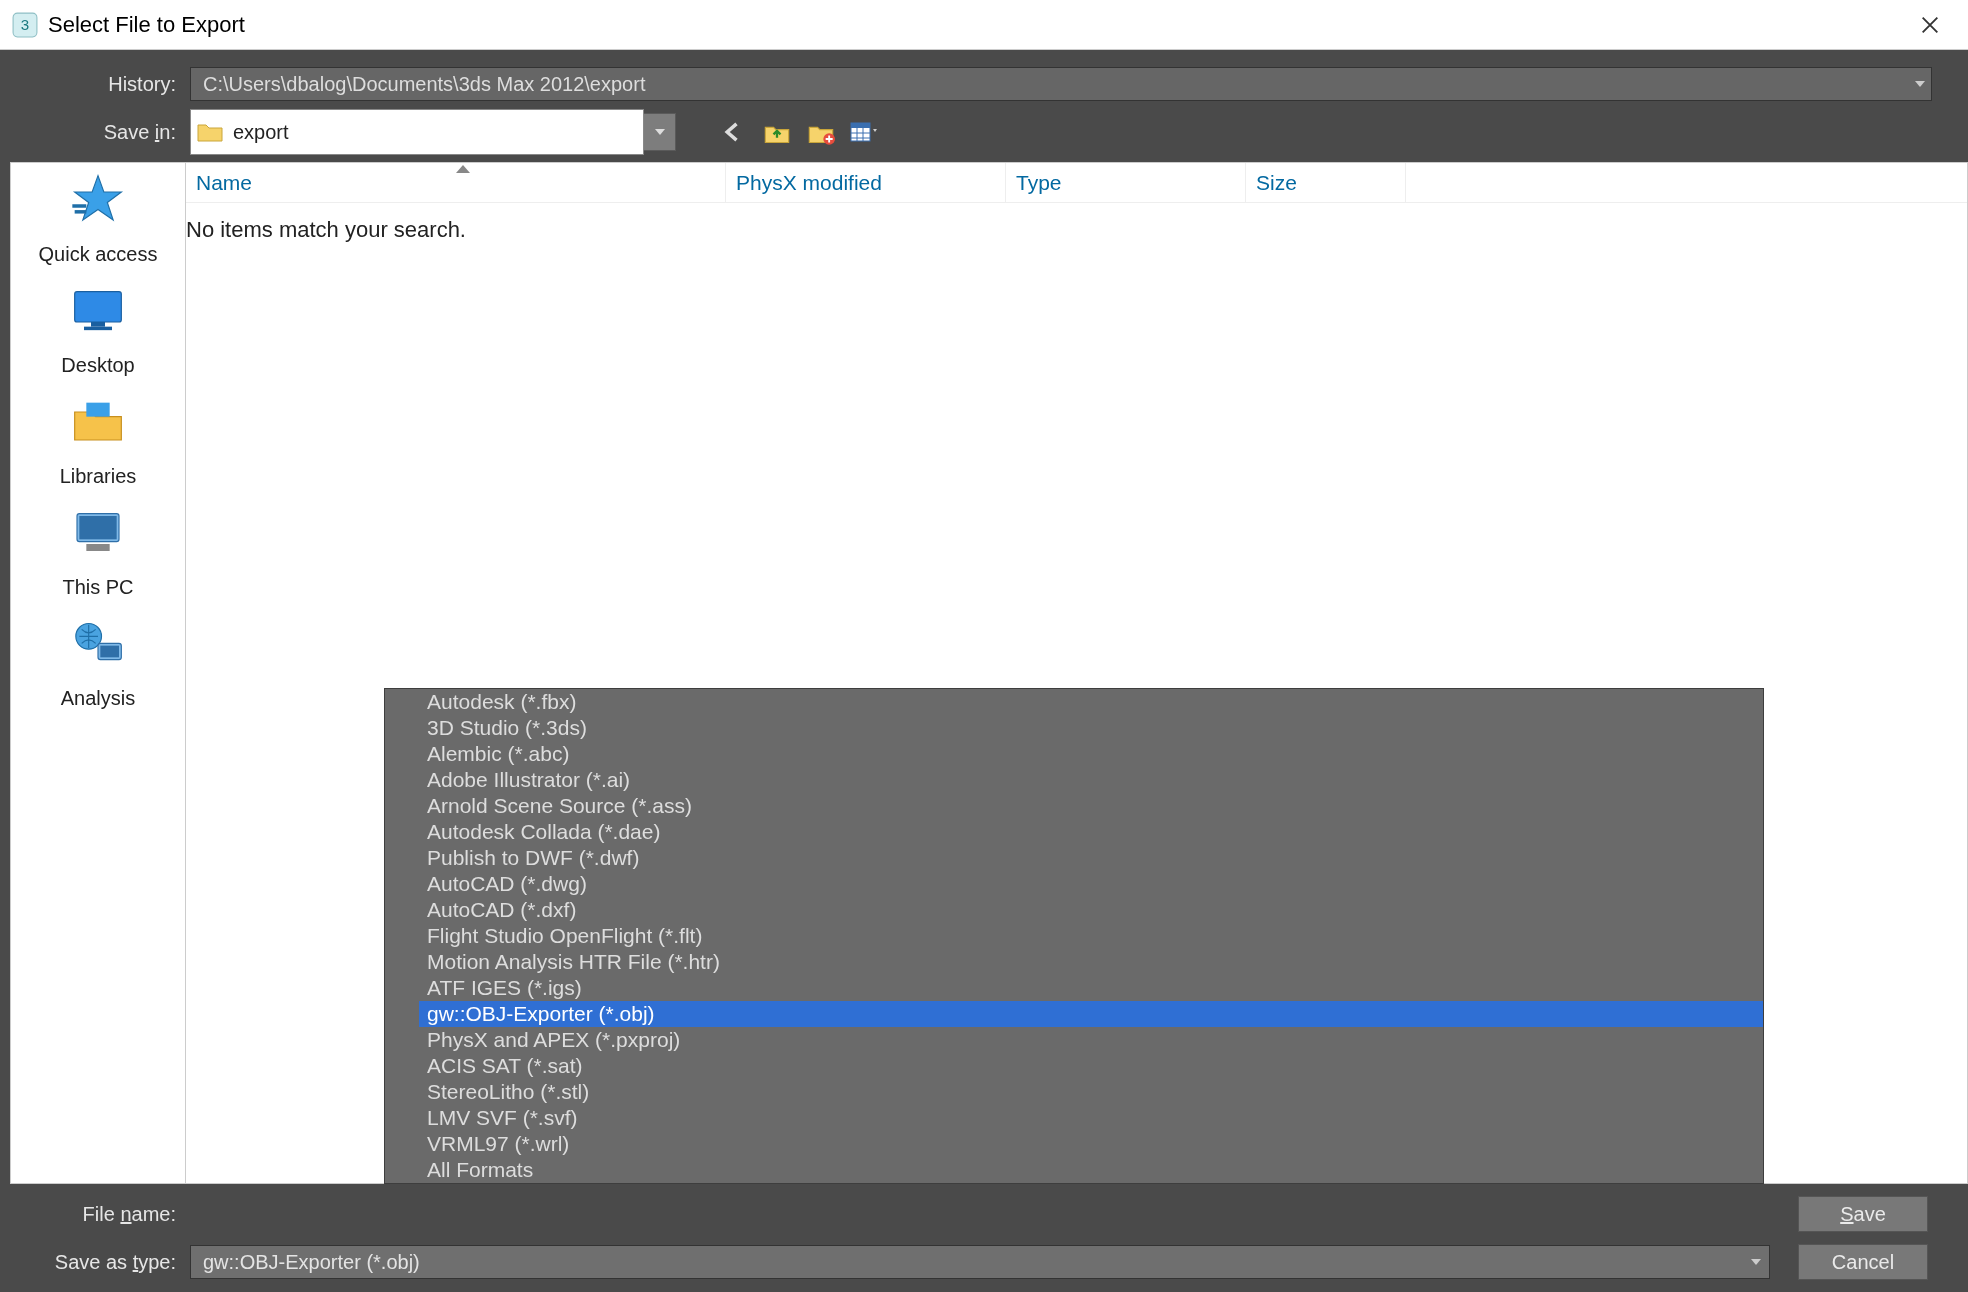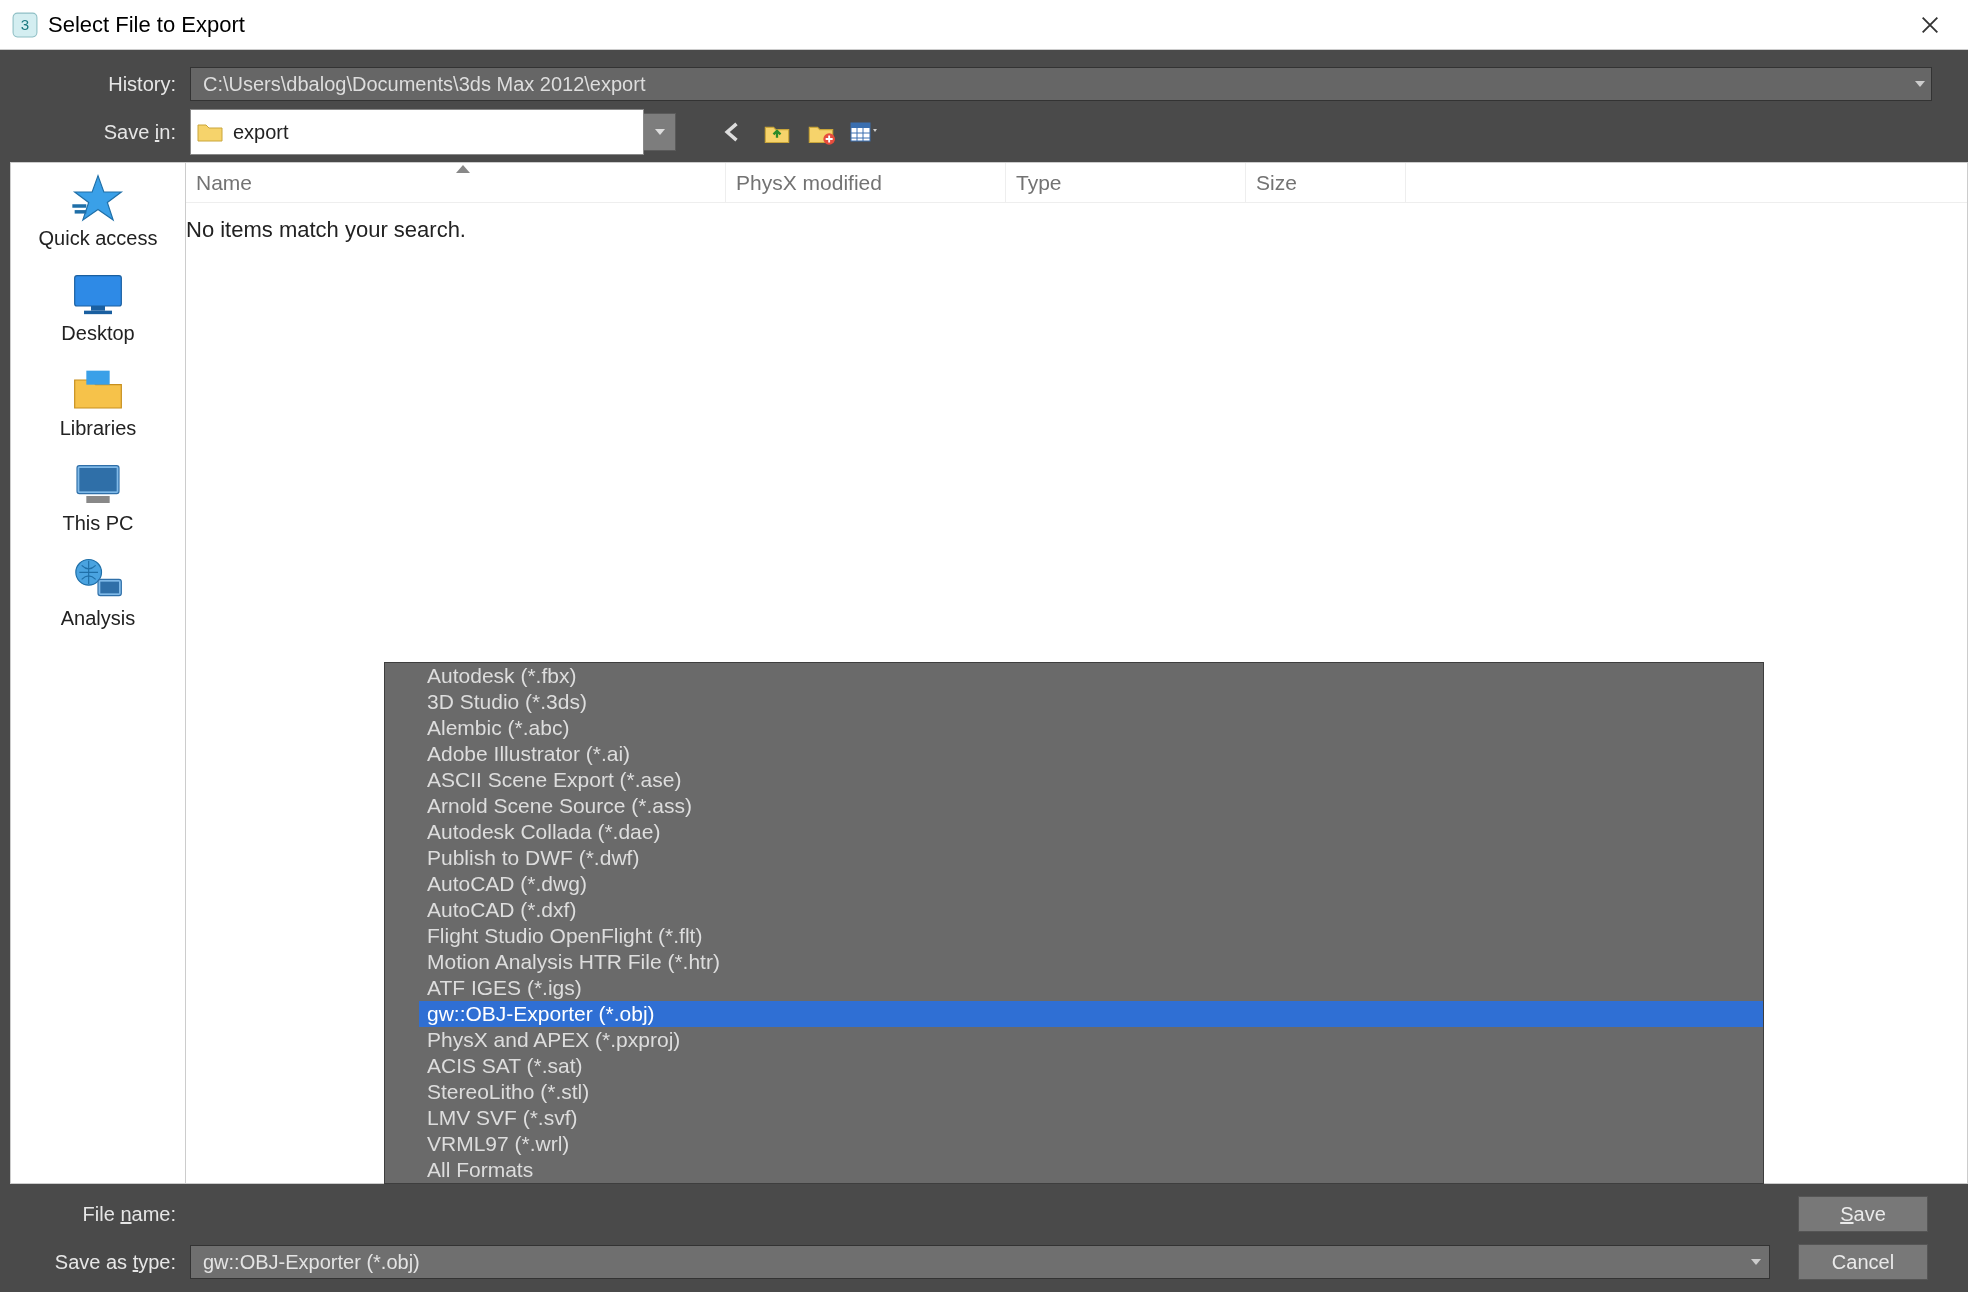--- a/index.html
+++ b/index.html
@@ -50,26 +50,26 @@
   .toolbar-icons .ticon svg { width: 100%; height: 100%; }
 
   
   .body-panel { flex: 1; display: flex; background: #4a4a4a; padding: 0 0 0 10px; position: relative; }
 
   
   .places {
     width: 176px; background: #fff; border: 1px solid #ccc;
     display: flex; flex-direction: column; align-items: center; padding-top: 12px; gap: 20px;
   }
-  .place { display: flex; flex-direction: column; align-items: center; gap: 4px; color: #222; font-size: 20px; }
+  .place { display: flex; flex-direction: column; align-items: center; gap: 20px; color: #222; font-size: 20px; }
   .place .p-icon { width: 56px; height: 48px; display:flex; align-items:center; justify-content:center; }
 
   
   .file-area { flex: 1; background: #fff; border: 1px solid #ccc; border-left: none; position: relative; }
-  .columns { display: flex; height: 40px; border-bottom: 1px solid #eee; color: #737373; font-size: 21px; }
+  .columns { display: flex; height: 40px; border-bottom: 1px solid #eee; color: #0369a1; font-size: 21px; }
   .col { padding: 6px 10px; border-right: 1px solid #eee; display:flex; align-items:center; }
   .col.name { width: 540px; position: relative; }
   .col.name .sort-caret { position:absolute; left:50%; top:2px; width:0;height:0;border-left:7px solid transparent;border-right:7px solid transparent;border-bottom:8px solid #888;}
   .col.date { width: 280px; }
   .col.type { width: 240px; }
   .col.size { width: 160px; }
   .empty-msg { color: #222; font-size: 22px; padding-top: 14px; display:block;}
 
   
   .type-list {
@@ -234,21 +234,20 @@
         <div class="col size">Size</div>
       </div>
       <span class="empty-msg">No items match your search.</span>
     </div>
 
     <div class="type-list" id="type-list">
         <div class="opt">Autodesk (*.fbx)</div>
         <div class="opt">3D Studio (*.3ds)</div>
         <div class="opt">Alembic (*.abc)</div>
         <div class="opt">Adobe Illustrator (*.ai)</div>
-        <div class="opt">ASCII Scene Export (*.ase)</div>
         <div class="opt">Arnold Scene Source (*.ass)</div>
         <div class="opt">Autodesk Collada (*.dae)</div>
         <div class="opt">Publish to DWF (*.dwf)</div>
         <div class="opt">AutoCAD (*.dwg)</div>
         <div class="opt">AutoCAD (*.dxf)</div>
         <div class="opt">Flight Studio OpenFlight (*.flt)</div>
         <div class="opt">Motion Analysis HTR File (*.htr)</div>
         <div class="opt">ATF IGES (*.igs)</div>
         <div class="opt selected">gw::OBJ-Exporter (*.obj)</div>
         <div class="opt">PhysX and APEX (*.pxproj)</div>

